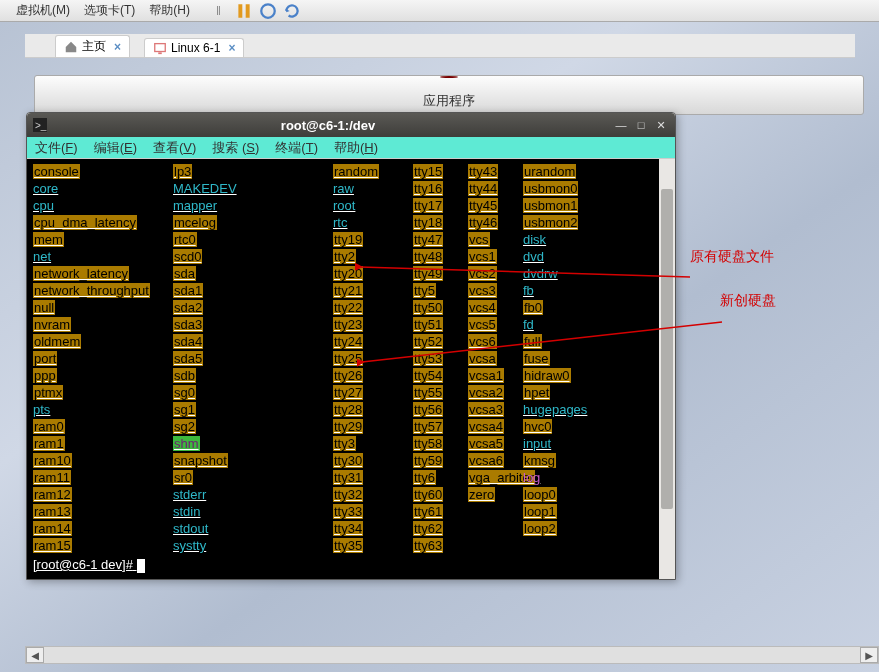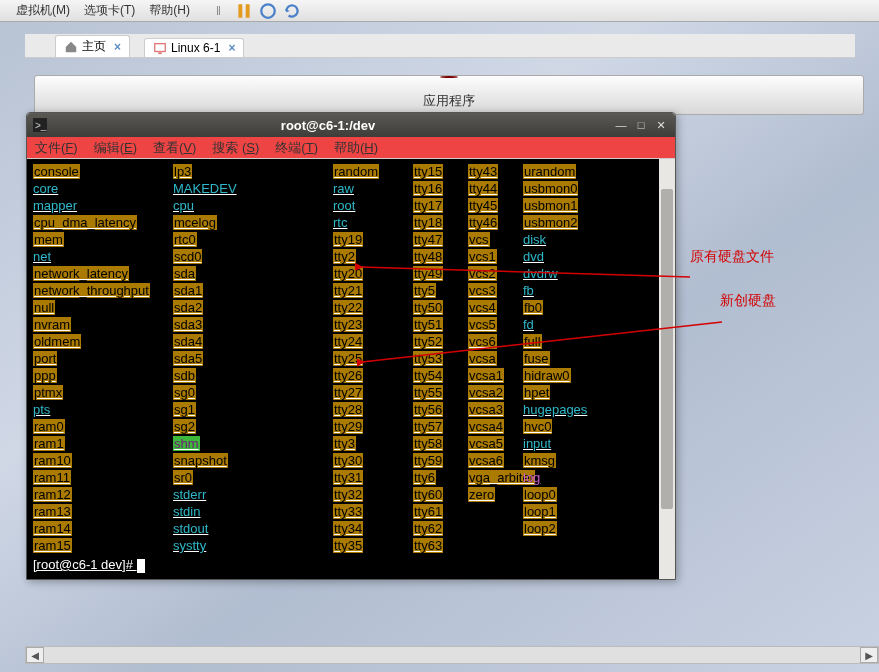--- a/index.html
+++ b/index.html
@@ -16,21 +16,21 @@
 
 .desktop { position: absolute; left:0; top:22px; right:0; bottom:0; background: linear-gradient(145deg,#b8c3d4 0%,#d0d8e6 35%,#b1bdd0 60%,#c9d2e2 100%); }
 
 .desktop-taskbar { position:absolute; left:34px; top:53px; height:40px; width:830px; background: linear-gradient(#fdfdfd,#d8d8d8); border:1px solid #aaa; border-radius:3px; display:flex; align-items:center; padding:0 8px; gap:14px; font-size:13px; color:#333;flex-direction:column; }
 .rh-icon { width:18px; height:18px; border-radius:50%; background:radial-gradient(circle at 35% 35%, #fff 0%, #e00 40%, #900 100%); border:1px solid #700; }
 
 .terminal-window { position:absolute; left:26px; top:90px; width:650px; background:#e9e7e4; border:1px solid #555; border-radius:4px 4px 0 0; box-shadow:2px 2px 8px rgba(0,0,0,.3); }
 .term-titlebar { height:24px; background: linear-gradient(#5a5955,#3e3d3a); color:#fff; display:flex; align-items:center; padding:0 6px; font-size:13px; border-radius:4px 4px 0 0; }
 .term-titlebar .title { flex:1; text-align:center; font-weight:bold; }
 .win-btn { width:16px; height:16px; margin-left:4px; display:flex; align-items:center; justify-content:center; color:#ddd; font-size:11px; }
-.term-menubar { height:22px; background:#ef4444; border-bottom:1px solid #ccc; display:flex; align-items:center; padding:0 8px; gap:16px; font-size:13px; color:#333; }
+.term-menubar { height:22px; background:#5eead4; border-bottom:1px solid #ccc; display:flex; align-items:center; padding:0 8px; gap:16px; font-size:13px; color:#333; }
 .term-menubar span u { text-decoration: underline; }
 
 .term-body { background:#000; color:#fff; font-family:"DejaVu Sans Mono","Courier New",monospace; font-size:13px; line-height:17px; padding:4px 6px 6px; position:relative; min-height:410px;text-decoration:underline; }
 .dev-grid { display:grid; grid-template-columns: 140px 160px 80px 55px 55px 110px; }
 .dev-grid span { white-space:pre; }
 .c-y { background:#aa7b00; color:#000; padding:0 1px; }
 .c-cy { color:#2fb8c9; }
 .c-gb { background:#3db83d; color:#701a75; padding:0 1px; }
 .c-mg { color:#c95bc9; }
 .prompt-line { color:#fff; margin-top:2px; }
@@ -136,22 +136,22 @@
           <span><span class="c-y">random</span></span>
           <span><span class="c-y">tty15</span></span>
           <span><span class="c-y">tty43</span></span>
           <span><span class="c-y">urandom</span></span>
           <span><span class="c-cy">core</span></span>
           <span><span class="c-cy">MAKEDEV</span></span>
           <span><span class="c-cy">raw</span></span>
           <span><span class="c-y">tty16</span></span>
           <span><span class="c-y">tty44</span></span>
           <span><span class="c-y">usbmon0</span></span>
+          <span><span class="c-cy">cpu</span></span>
           <span><span class="c-cy">mapper</span></span>
-          <span><span class="c-cy">cpu</span></span>
           <span><span class="c-cy">root</span></span>
           <span><span class="c-y">tty17</span></span>
           <span><span class="c-y">tty45</span></span>
           <span><span class="c-y">usbmon1</span></span>
           <span><span class="c-y">cpu_dma_latency</span></span>
           <span><span class="c-y">mcelog</span></span>
           <span><span class="c-cy">rtc</span></span>
           <span><span class="c-y">tty18</span></span>
           <span><span class="c-y">tty46</span></span>
           <span><span class="c-y">usbmon2</span></span>

